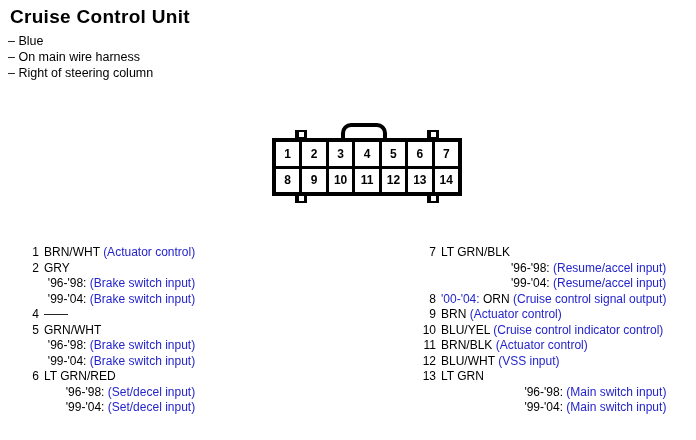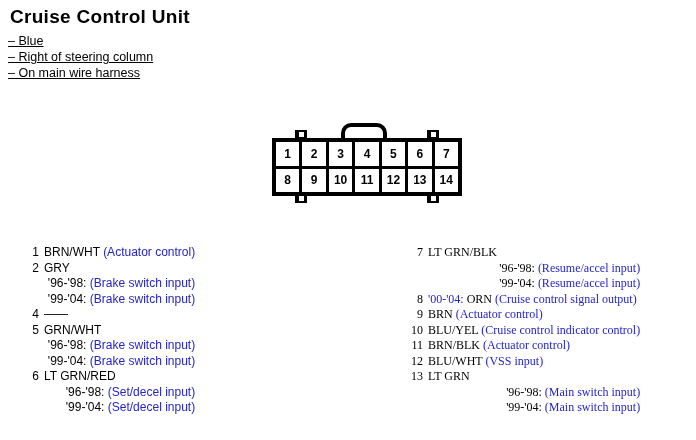--- a/index.html
+++ b/index.html
@@ -2,21 +2,21 @@
 <html style="--link-blue: #2424cc;"><head>
 <meta charset="utf-8">
 <style>
   html,body{margin:0;padding:0;background:#fff;}
   .canvas{
     position:relative;width:696px;height:440px;background:#ffffff;overflow:hidden;
     font-family:"Liberation Sans",sans-serif;color:#000;
   }
   
   .title{position:absolute;left:10px;top:6px;font-size:19px;font-weight:bold;letter-spacing:.3px;}
-  .notes{position:absolute;left:8px;top:33px;font-size:12.5px;line-height:16px;text-decoration:underline;}
+  .notes{position:absolute;left:8px;top:33px;font-size:12.5px;line-height:16px;}
   .note-line{white-space:pre;}
   
   .latch{
     position:absolute;left:341px;top:123px;width:46px;height:22px;box-sizing:border-box;
     border:4px solid #000;border-bottom:none;border-radius:10px 10px 0 0;background:#fff;z-index:1;
   }
   .tab{position:absolute;width:12px;background:#000;z-index:1;}
   .tab-top{top:130px;height:14px;}
   .tab-bottom{top:190px;height:13px;}
   .tab .notch{position:absolute;left:3.5px;width:5px;height:5px;background:#fff;}
@@ -29,39 +29,39 @@
     background:#000;padding:4px;display:grid;z-index:2;
     grid-template-columns:repeat(7,1fr);grid-template-rows:repeat(2,1fr);gap:3px;
   }
   .pin-cell{
     background:#fff;display:flex;align-items:center;justify-content:center;
     font-size:12px;font-weight:bold;
   }
   
   .pin-col{position:absolute;top:245px;font-size:12px;line-height:15.5px;white-space:nowrap;}
   .pin-col-left{left:30px;}
-  .pin-col-right{left:407px;font-family:Liberation Serif, serif;}
+  .pin-col-right{left:420px;}
   .pin-num{display:inline-block;text-align:right;margin-right:5px;}
   .pin-col-left .pin-num{width:9px;}
   .pin-col-right .pin-num{width:16px;}
   .year-row{padding-left:10px;text-align:right;}
   .pin-col-right .year-row{padding-left:19px;}
   .blue{color:var(--link-blue,#2424cc);}
 </style>
 </head>
 <body>
 
 <div class="canvas">
 
   <div class="title">Cruise Control Unit</div>
 
   <div class="notes">
     <div class="note-line">– Blue</div>
+    <div class="note-line">– On main wire harness</div>
     <div class="note-line">– Right of steering column</div>
-    <div class="note-line">– On main wire harness</div>
   </div>
 
   <div>
     <div class="latch"></div>
     <div class="tab tab-top tab-tl">
         <span class="notch"></span>
       </div>
     <div class="tab tab-top tab-tr">
         <span class="notch"></span>
       </div>

